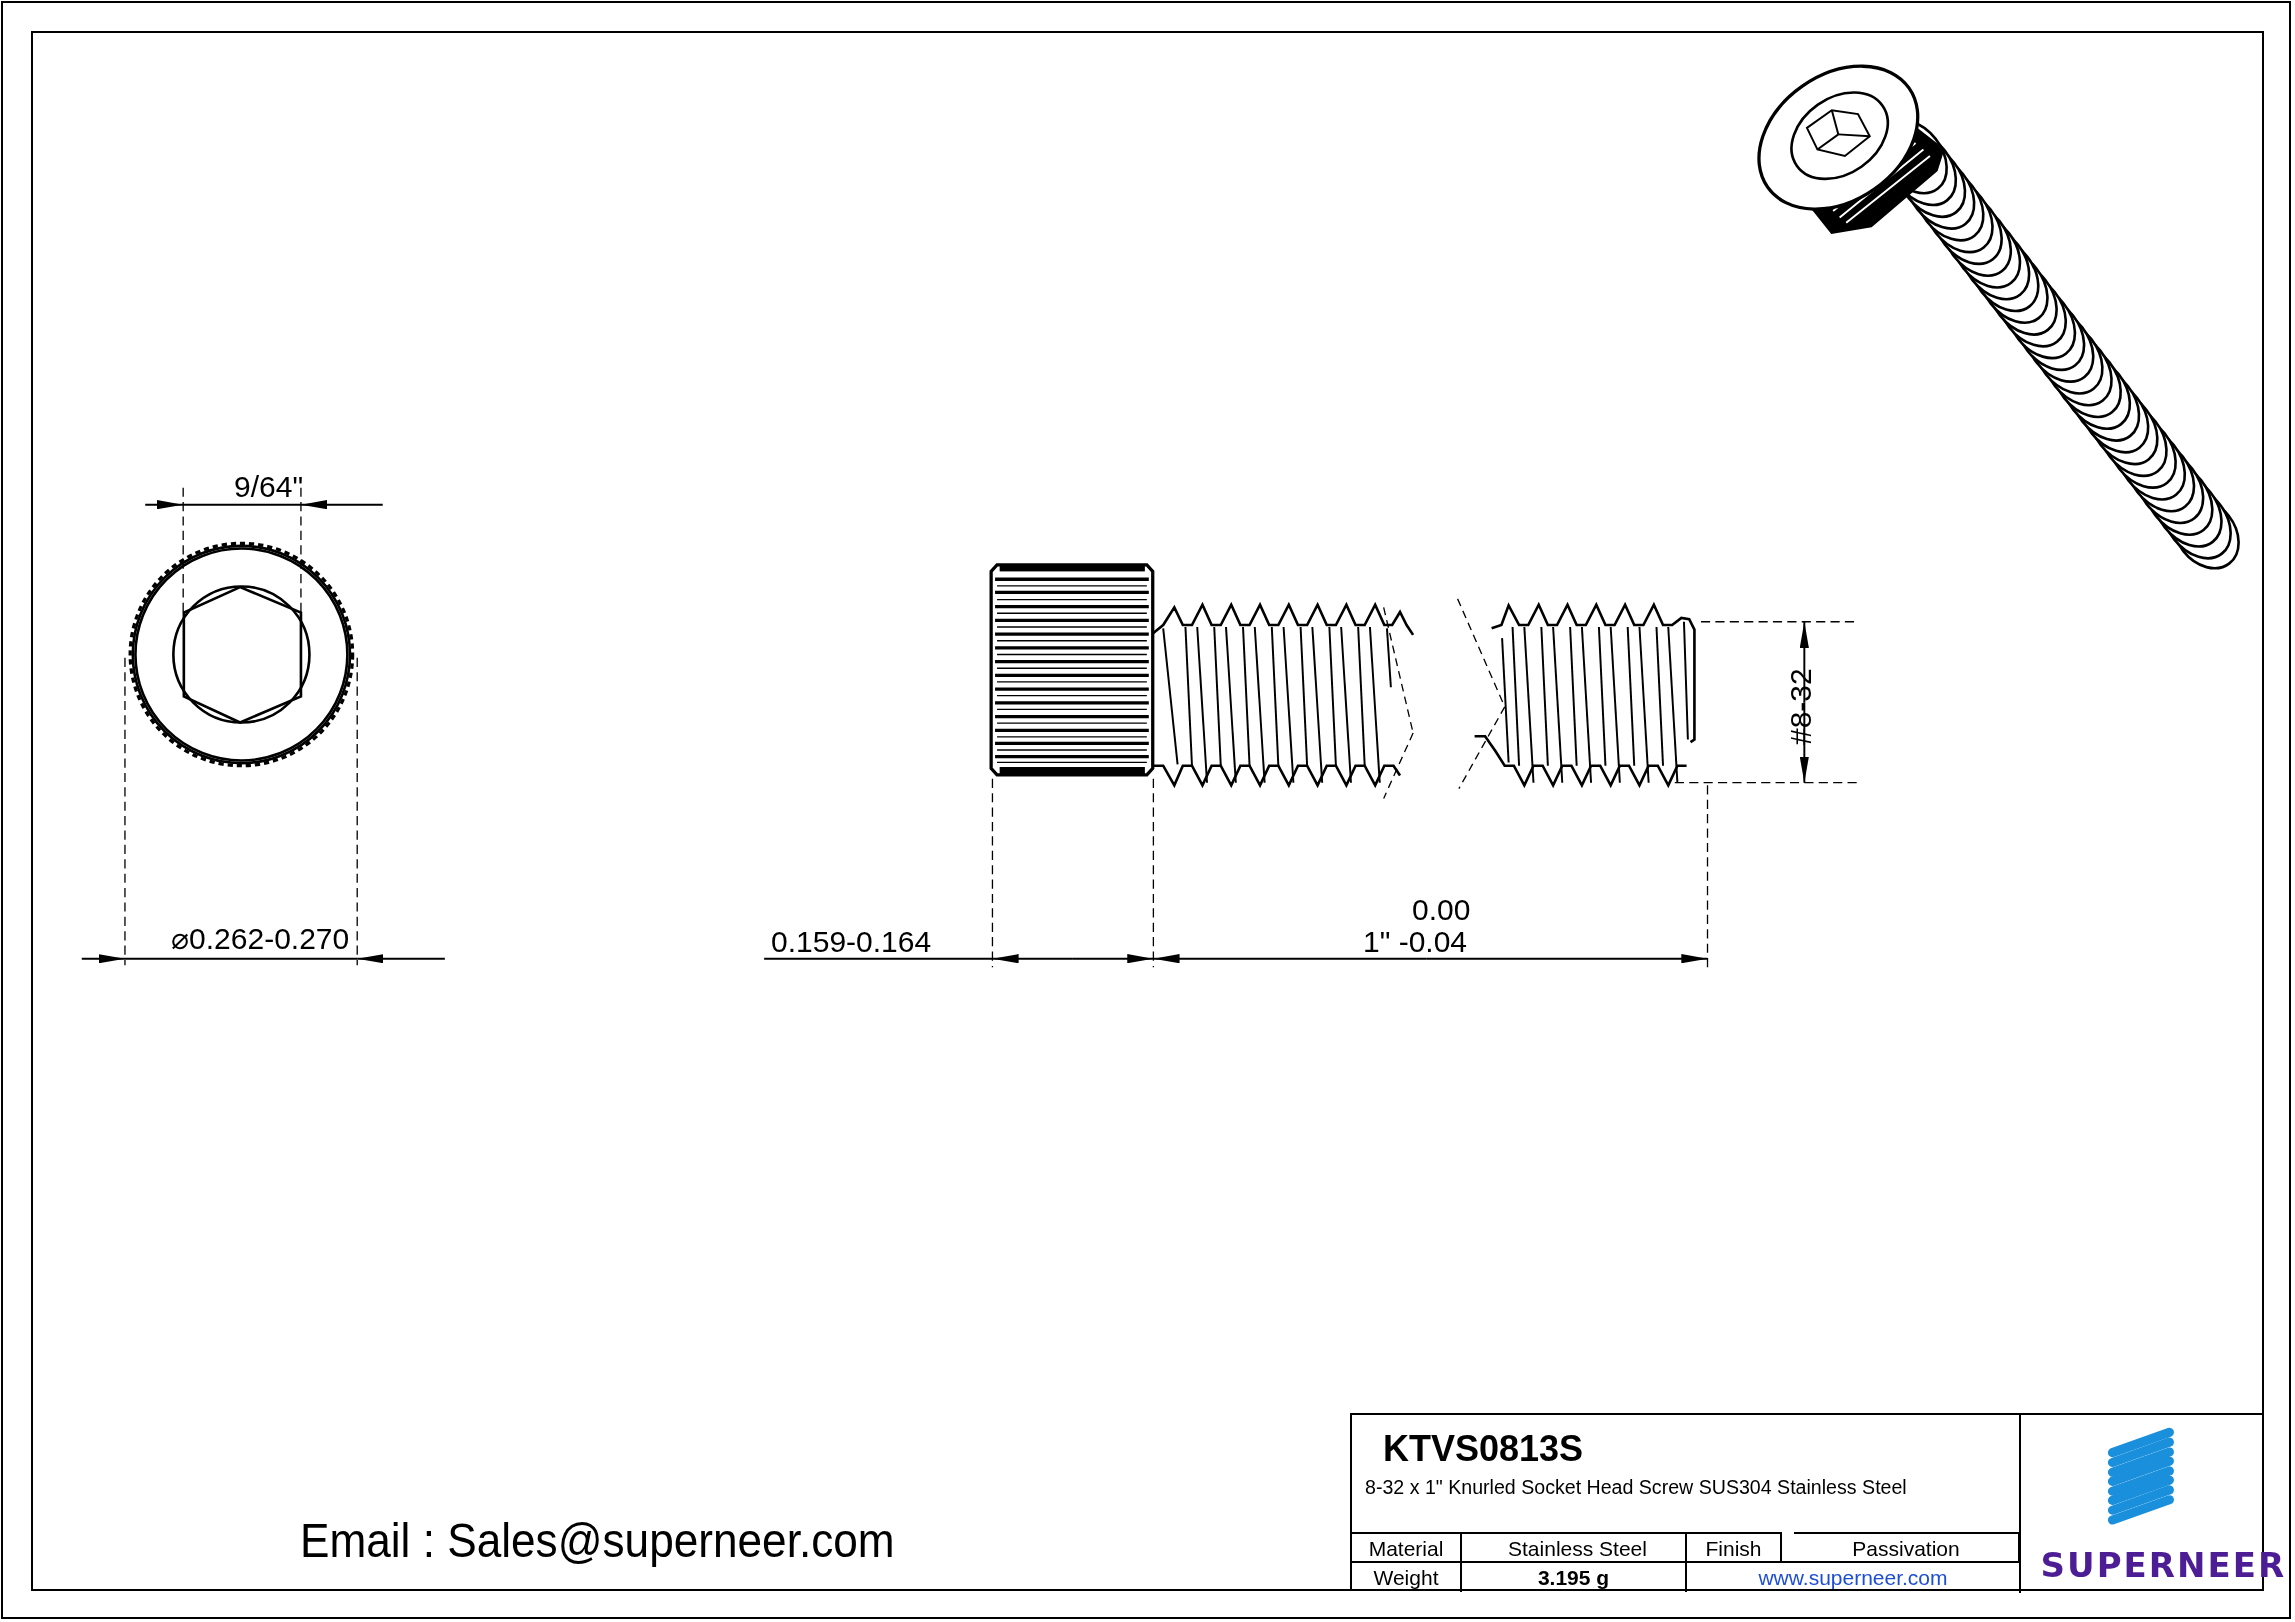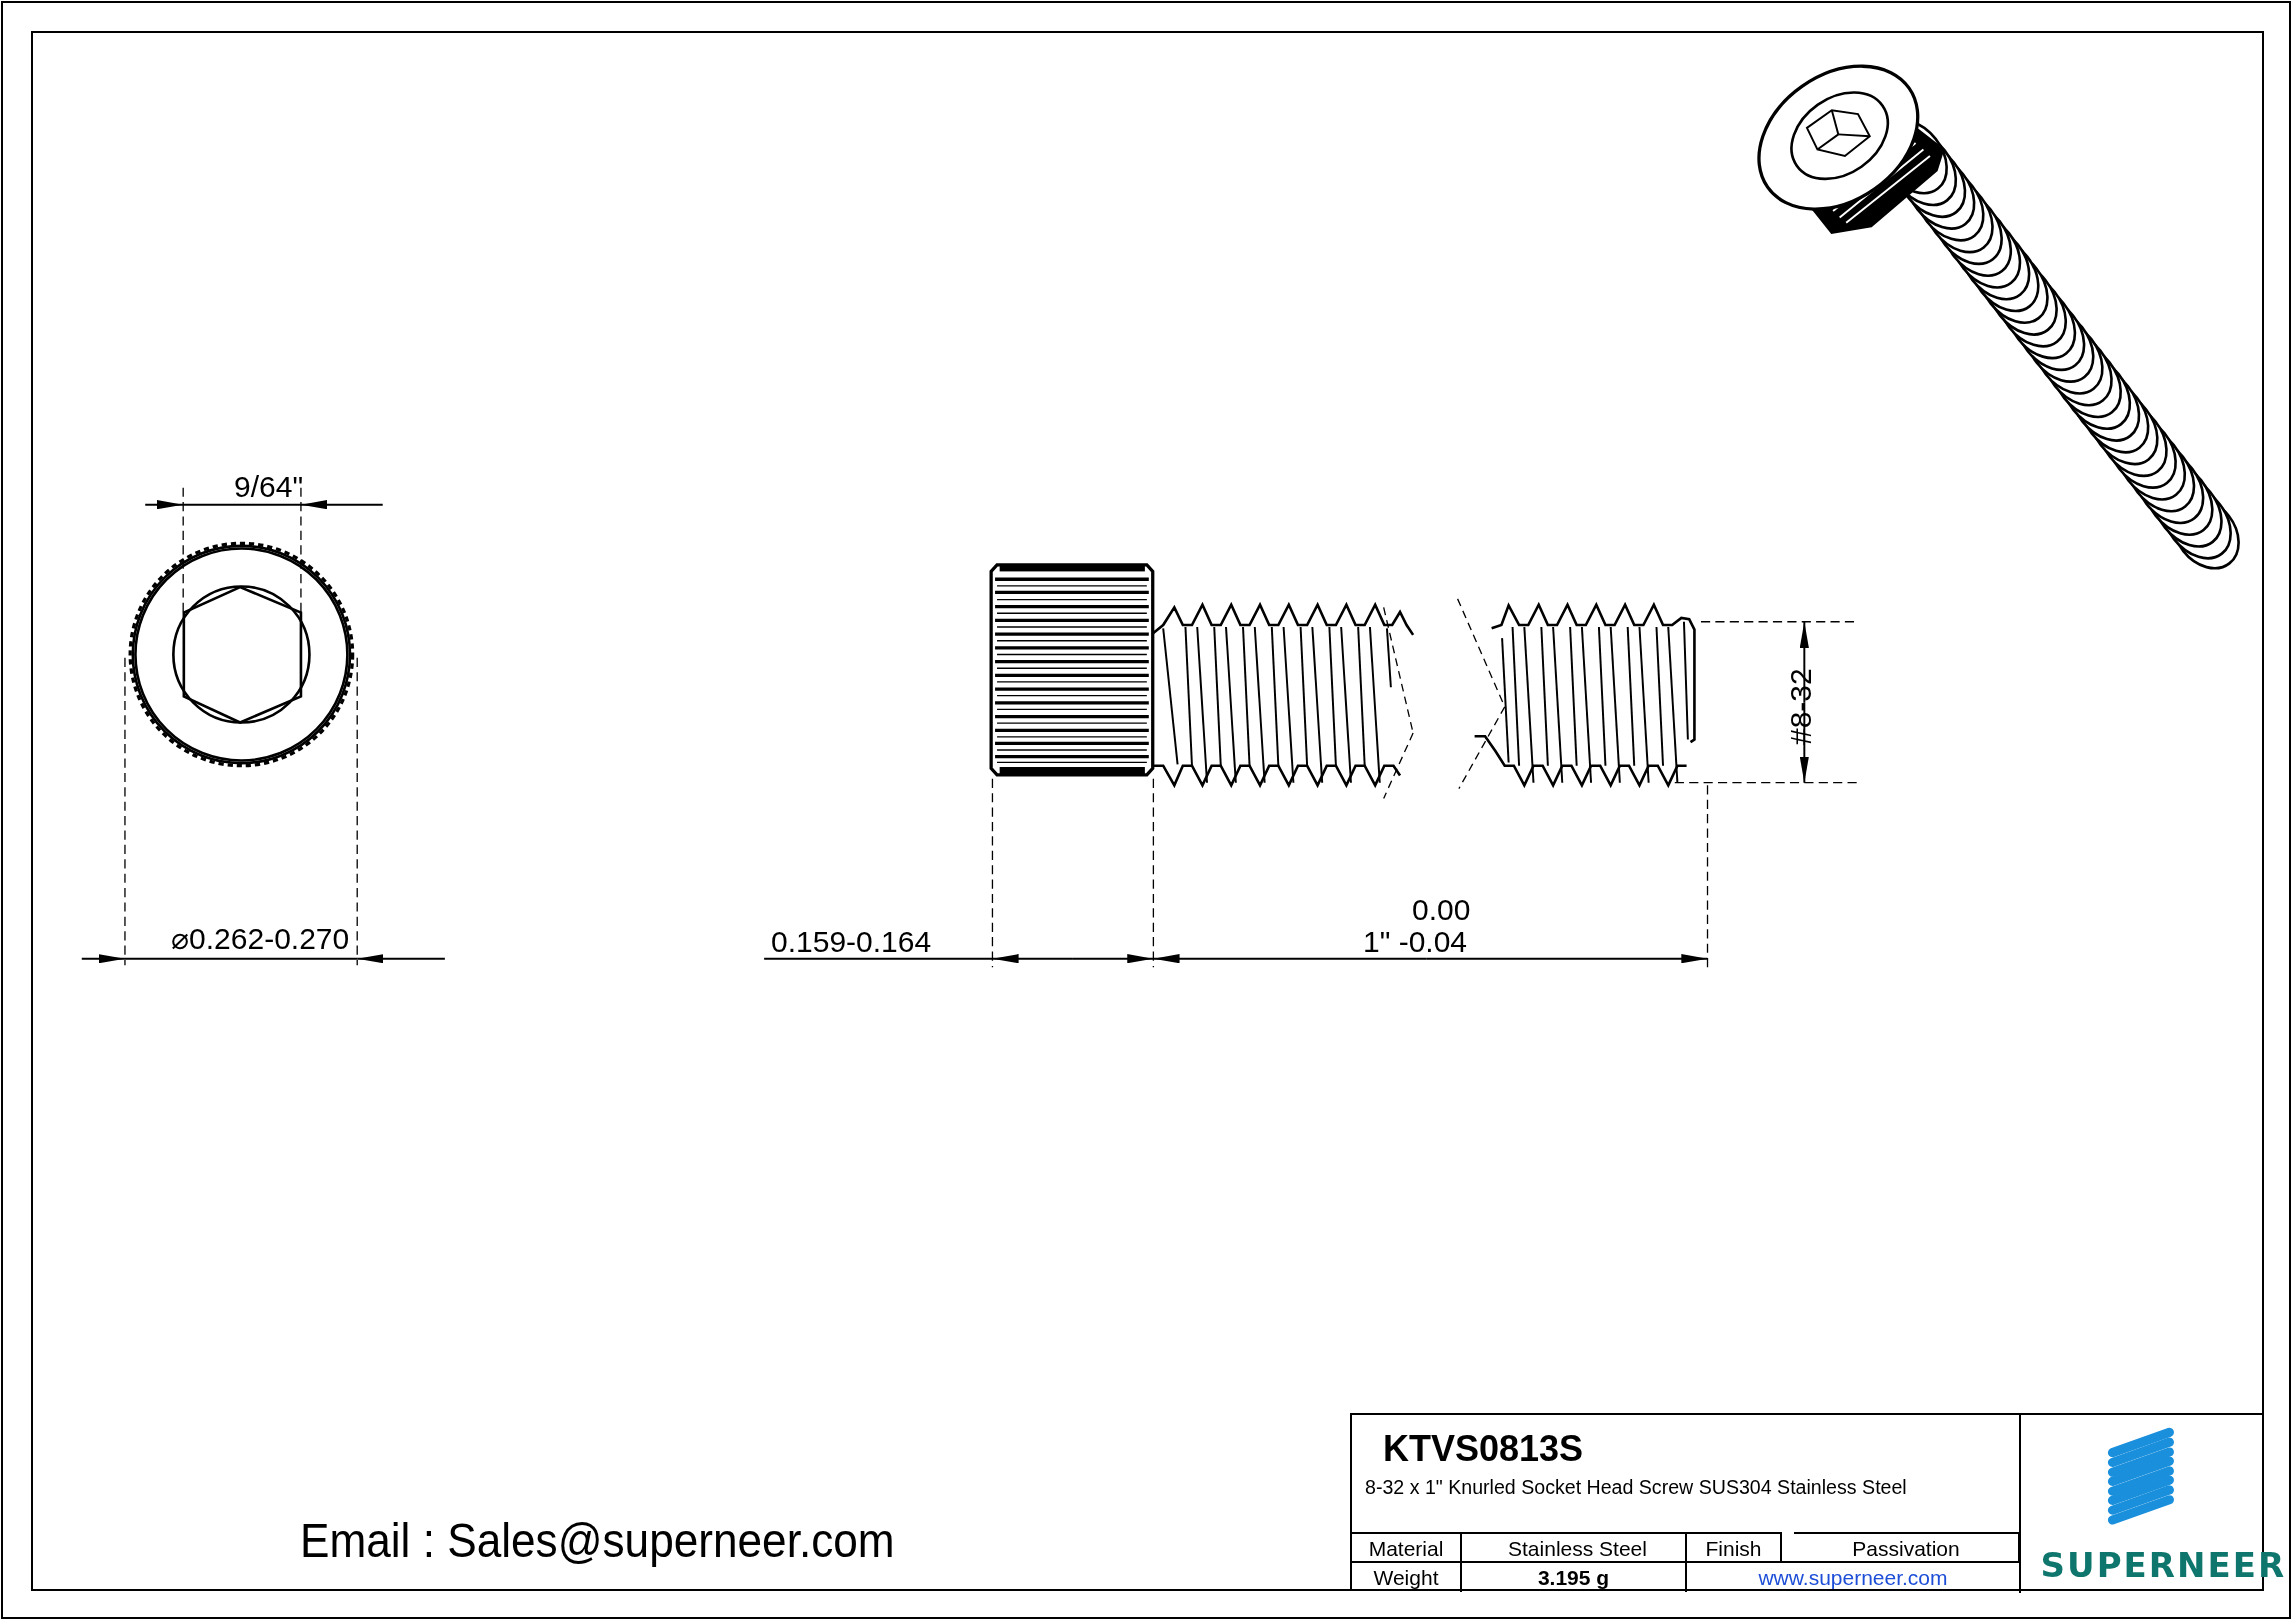--- a/index.html
+++ b/index.html
@@ -10,21 +10,21 @@
   .dim-text { position: absolute; font-family: "Liberation Sans", sans-serif; font-size: 30px; line-height: 1; white-space: nowrap; color: #000; }
   .email { position: absolute; left: 300px; top: 1517px; font-size: 48px; line-height: 1; white-space: nowrap; font-family: "Liberation Sans", sans-serif; transform: scaleX(0.92); transform-origin: left top; }
   .title-block { position: absolute; left: 1350px; top: 1413px; width: 914px; height: 178px; border-top: 2.6px solid #000; border-left: 2.6px solid #000; box-sizing: border-box; }
   .tb-main { position: absolute; left: 0; top: 0; width: 667px; height: 118px; }
   .part-no { position: absolute; left: 13px; top: 15.7px; font-size: 36px; font-weight: bold; line-height: 1; white-space: nowrap; margin-left: 18px; }
   .desc { position: absolute; left: 13px; top: 63px; font-size: 19.6px; line-height: 1; white-space: nowrap; }
   .tb-grid { position: absolute; left: 0; top: 117px; width: 669px; height: 61px; }
   .cell { position: absolute; box-sizing: border-box; border-top: 2.6px solid #000; border-right: 2.6px solid #000; display: flex; align-items: center; justify-content: center; font-size: 21px; white-space: nowrap; text-align: right; }
   .cell.url { color: #1d4ed8; font-size: 21px; }
   .logo-block { position: absolute; left: 667px; top: 0; width: 247px; height: 178px; border-left: 2.6px solid #000; box-sizing: border-box; }
-  .logo-word { position: absolute; left: 19.6px; top: 130px; font-size: 34px; font-weight: bold; color: #0f766e; letter-spacing: 2px; white-space: nowrap; font-family: "DejaVu Sans", sans-serif; }
+  .logo-word { position: absolute; left: 19.6px; top: 130px; font-size: 34px; font-weight: bold; color: #4c1d95; letter-spacing: 2px; white-space: nowrap; font-family: "DejaVu Sans", sans-serif; }
 </style>
 </head>
 <body>
 
 <div class="outer-frame"></div>
 <div class="inner-frame"></div>
 
 <svg class="drawing" width="2295" height="1623" viewBox="0 0 3508 2480">
   <defs>
     <marker id="arr" viewBox="0 0 10 10" refX="10" refY="5" markerWidth="14" markerHeight="8" markerUnits="userSpaceOnUse" orient="auto-start-reverse" preserveAspectRatio="none">

